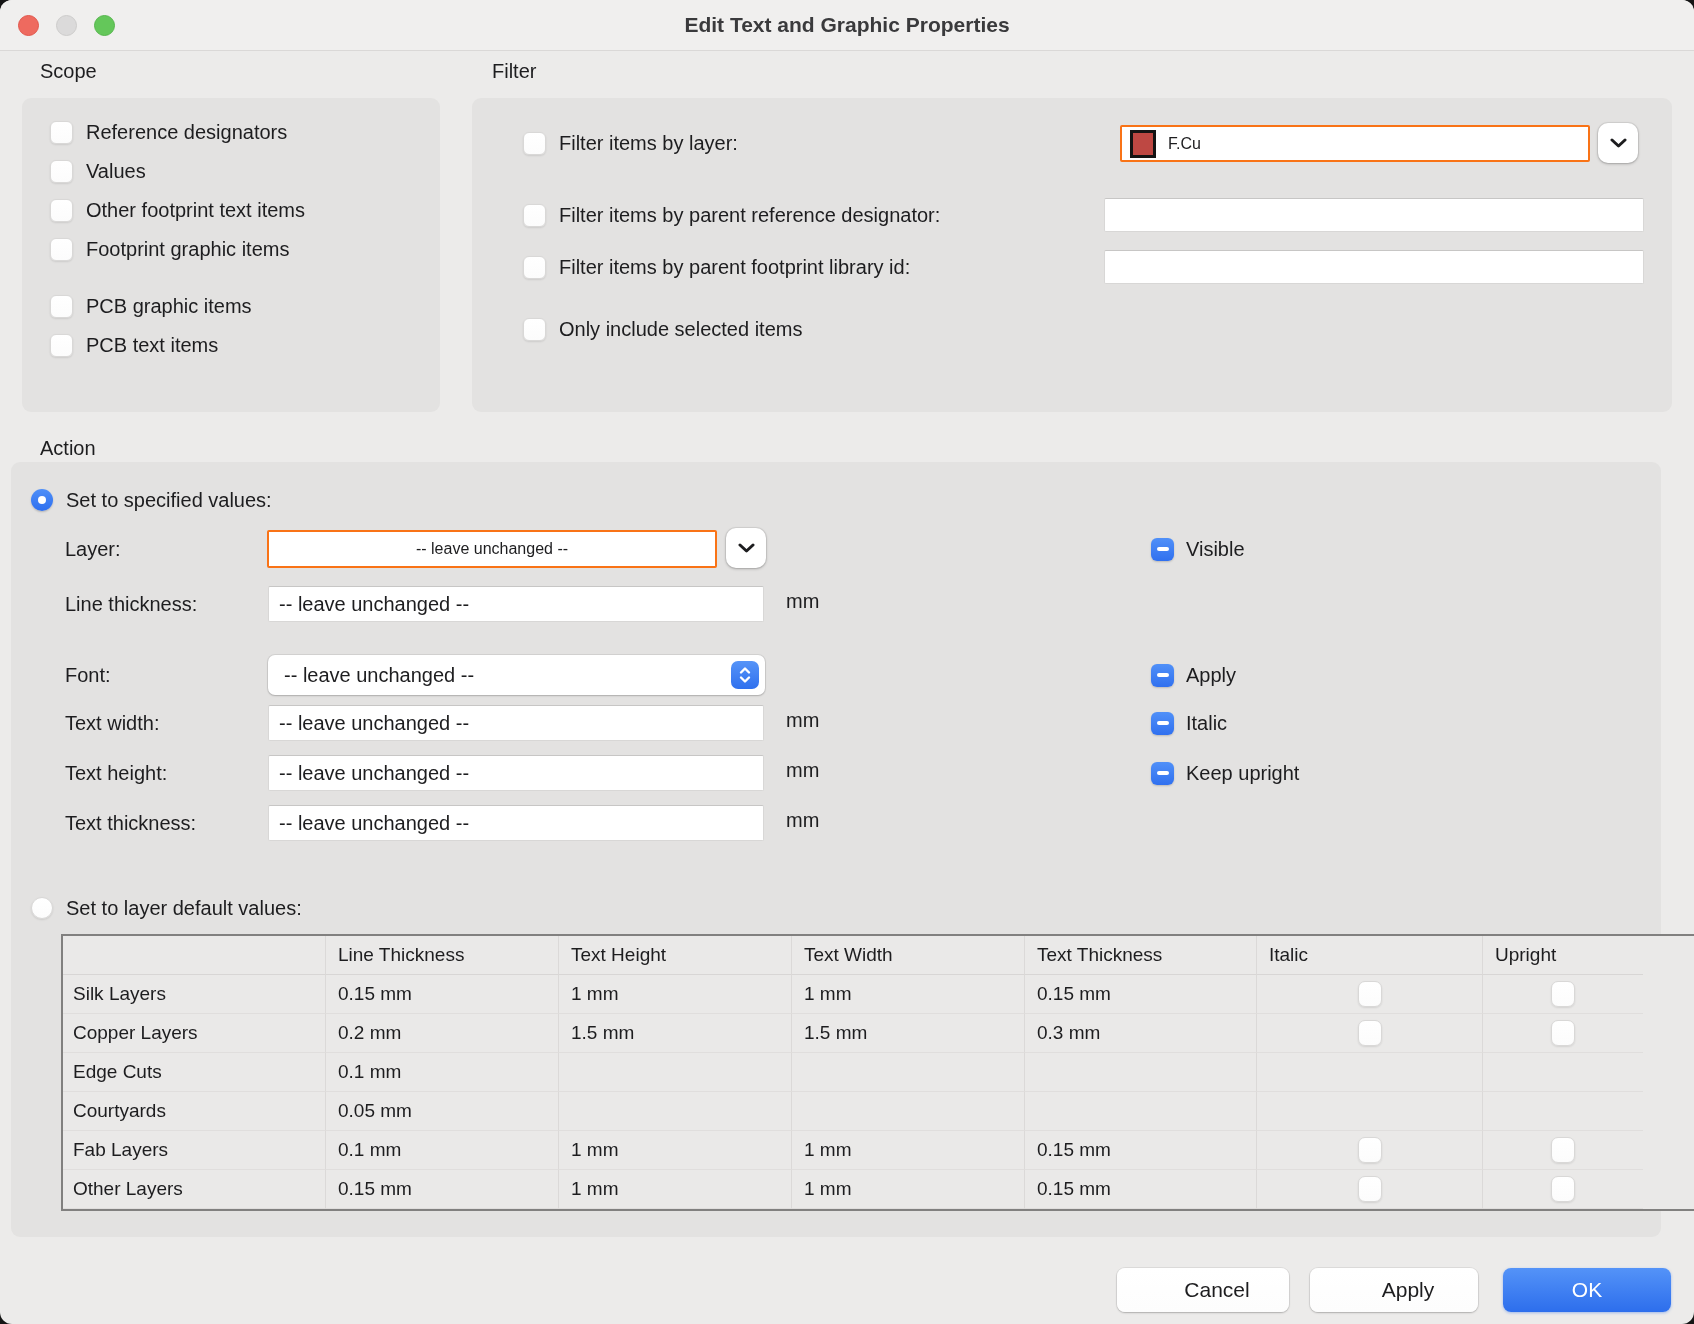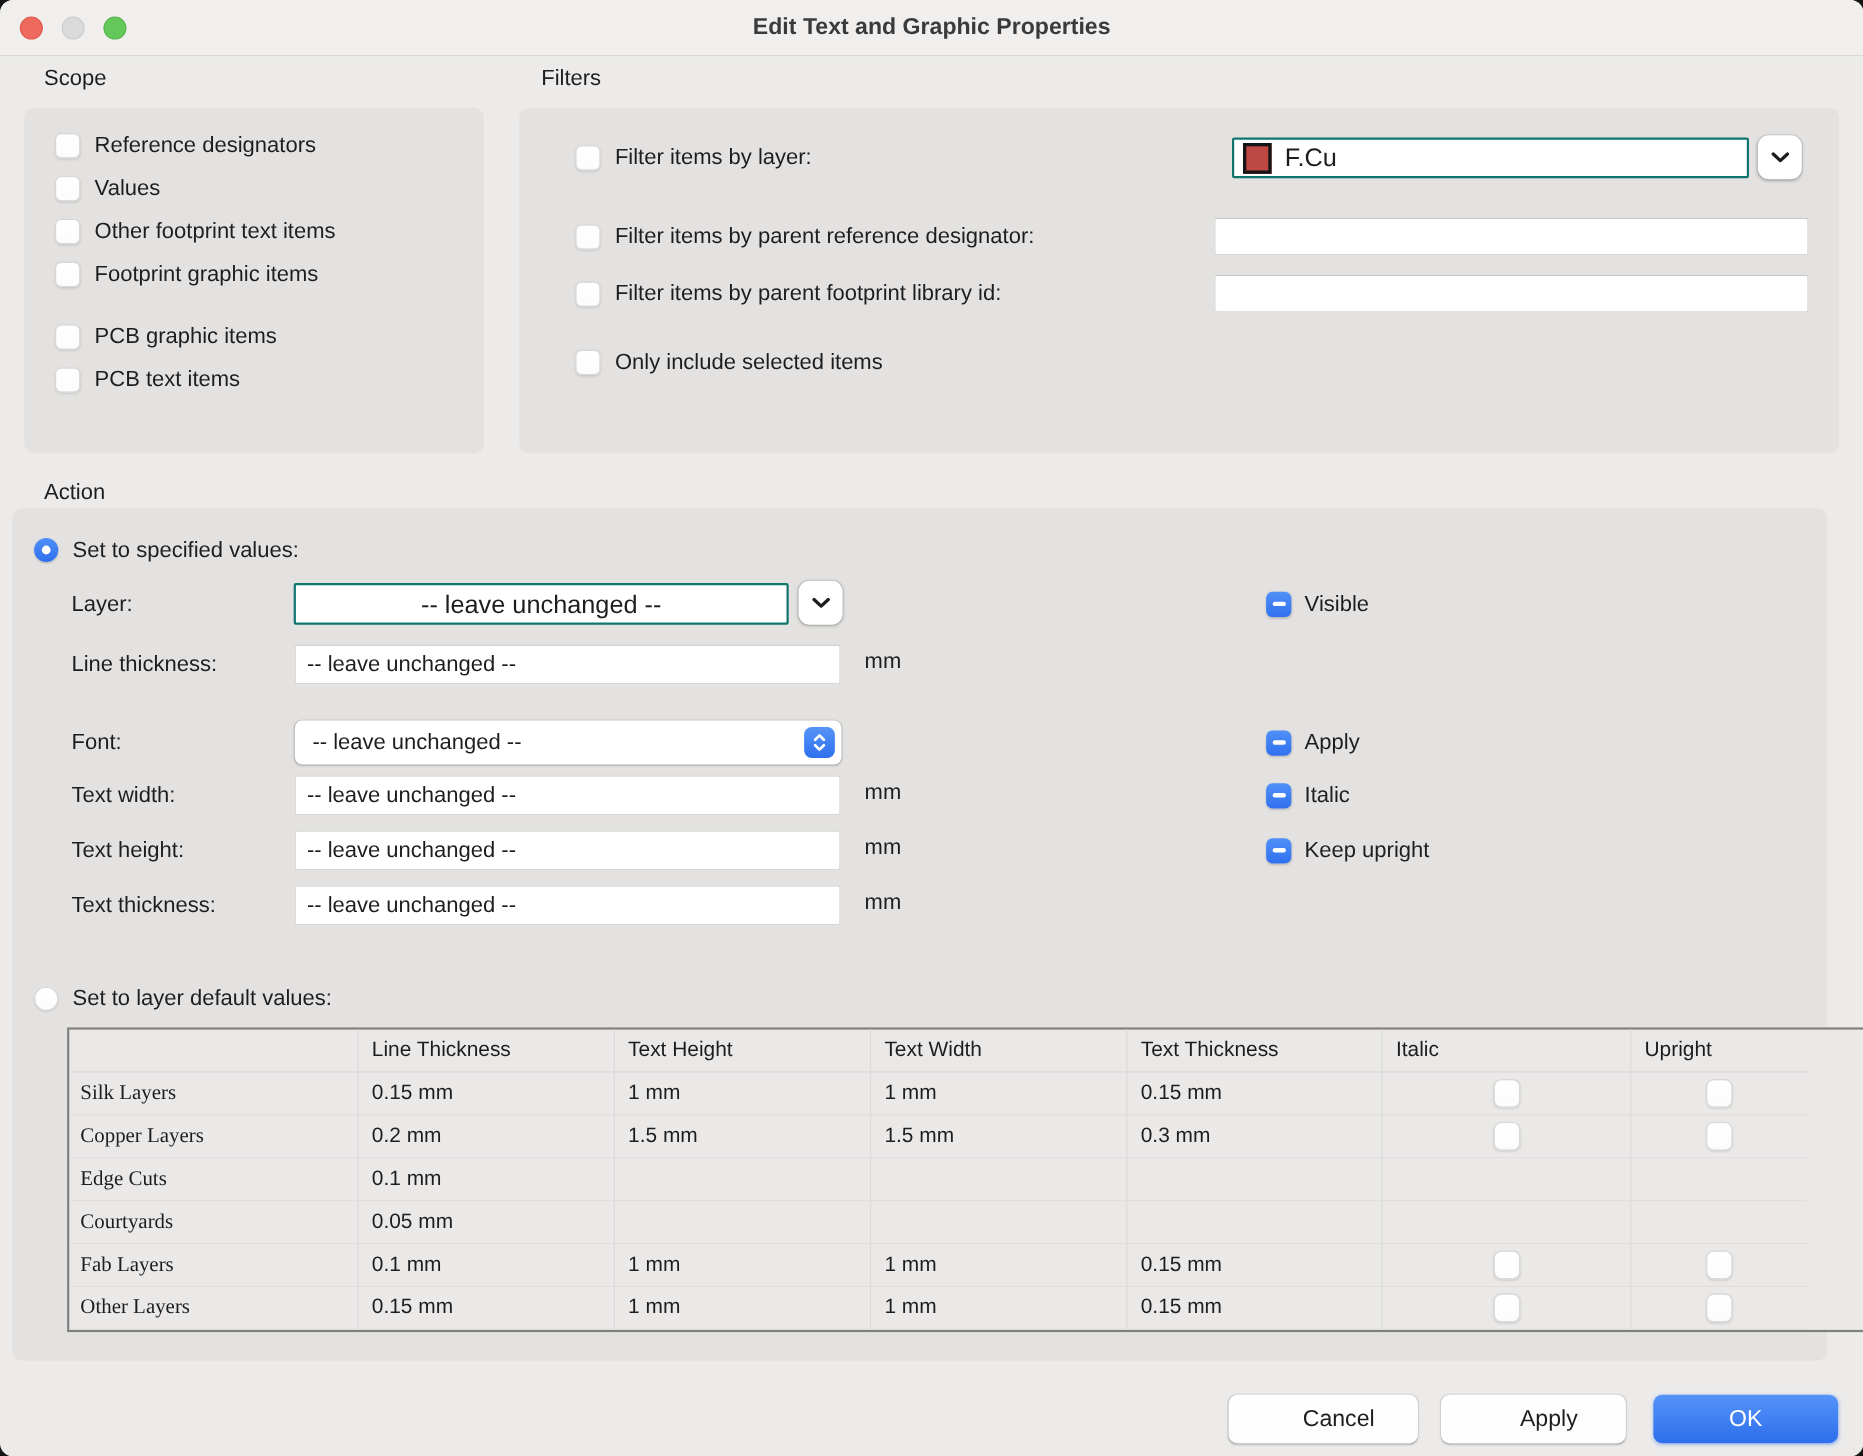--- a/index.html
+++ b/index.html
@@ -34,43 +34,43 @@
        width:12px;height:4px;border-radius:2px;background:#fff;}
 
   .radio{width:22px;height:22px;border-radius:50%;flex:none;box-sizing:border-box;position:relative;}
   .radio.on{background:linear-gradient(180deg,#4F8FF8,#2E6FEF);box-shadow:0 1px 2px rgba(0,0,0,.2);}
   .radio.on::after{content:"";position:absolute;left:50%;top:50%;transform:translate(-50%,-50%);
        width:8px;height:8px;border-radius:50%;background:#fff;}
   .radio.off{background:linear-gradient(#FFFFFF,#FCFCFC);border:1px solid #D9D8D7;box-shadow:0 1px 2px rgba(0,0,0,.10);}
 
   .text-input{position:absolute;box-sizing:border-box;background:#fff;border:1px solid #D8D7D6;border-top-color:#C7C6C5;
        border-radius:2px;font-family:inherit;font-size:20px;color:#1d1d1f;padding:0 10px;outline:none;}
-  .combo{position:absolute;box-sizing:border-box;background:#fff;border:2px solid #0f766e;border-radius:2px;
-       display:flex;align-items:center;font-size:23px;}
+  .combo{position:absolute;box-sizing:border-box;background:#fff;border:2px solid #f97316;border-radius:2px;
+       display:flex;align-items:center;font-size:16px;}
   .chev-btn{position:absolute;width:40px;height:40px;background:#fff;border-radius:10px;
        box-shadow:0 0 0 1px rgba(0,0,0,.06),0 1px 3px rgba(0,0,0,.25);display:flex;align-items:center;justify-content:center;}
   .swatch{width:26px;height:28px;background:#BE4843;border:3px solid #141414;box-sizing:border-box;margin:0 12px 0 8px;flex:none;}
 
   .popup{position:absolute;box-sizing:border-box;background:#fff;border-radius:7px;
        box-shadow:0 0 0 1px rgba(0,0,0,.07),0 1px 2px rgba(0,0,0,.18);
        display:flex;align-items:center;font-size:20px;padding-left:16px;}
   .stepper{position:absolute;right:6px;top:50%;transform:translateY(-50%);width:28px;height:28px;border-radius:7px;
        background:linear-gradient(180deg,#5694F8,#2F70EE);display:flex;align-items:center;justify-content:center;}
 
   .unit{position:absolute;font-size:20px;color:#1d1d1f;}
 
   
   .deftable{position:absolute;left:50px;top:472px;width:1676px;height:277px;box-sizing:border-box;
        border:2px solid #81807F;background:#EAE9E8;
        display:grid;grid-template-columns:263px 233px 233px 233px 232px 226px 160px;grid-auto-rows:39px;}
   .deftable .cell{display:flex;align-items:center;padding-left:12px;font-size:19px;
        border-right:1px solid #DBD9D8;border-bottom:1px solid #E0DEDD;box-sizing:border-box;overflow:hidden;}
   .deftable .cell:nth-child(7n){border-right:none;}
   .deftable .cell.hdr{border-bottom:1px solid #D8D6D5;}
-  .deftable .cell.name{padding-left:10px;font-family:Liberation Serif, serif;}
+  .deftable .cell.name{padding-left:10px;}
   .deftable .cell.ck{justify-content:center;padding-left:0;}
 
   
   .btn{position:absolute;top:1268px;height:44px;border-radius:8px;border:none;font-family:inherit;
        font-size:21px;display:flex;align-items:center;justify-content:center;box-sizing:border-box;}
   .btn.plain{background:linear-gradient(#FFFFFF,#FDFDFD);color:#1d1d1f;box-shadow:0 0 0 1px rgba(0,0,0,.06),0 1px 2px rgba(0,0,0,.22);padding-left:34px;}
   .btn.primary{background:linear-gradient(180deg,#5493F8,#2D6EEC);color:#fff;box-shadow:0 1px 3px rgba(46,110,236,.4);}
 
   svg{display:block;}
 </style>
@@ -107,21 +107,21 @@
     <div class="row" style="left:28px;top:194px;">
       <span class="cb cb-gap"></span>
       <span class="lbl">PCB graphic items</span>
     </div>
     <div class="row" style="left:28px;top:233px;">
       <span class="cb cb-gap"></span>
       <span class="lbl">PCB text items</span>
     </div>
   </div>
 
-  <div class="section-label" style="left:492px;top:60px;">Filters</div>
+  <div class="section-label" style="left:492px;top:60px;">Filter</div>
   <div class="panel" style="left:472px;top:98px;width:1200px;height:314px;">
     <div class="row" style="left:51px;top:31px;">
       <span class="cb cb-gap"></span>
       <span class="lbl">Filter items by layer:</span>
     </div>
     <div class="combo" style="left:648px;top:27px;width:470px;height:37px;">
       <span class="swatch"></span>
       <span>F.Cu</span>
     </div>
     <div class="chev-btn" style="left:1126px;top:25px;">

